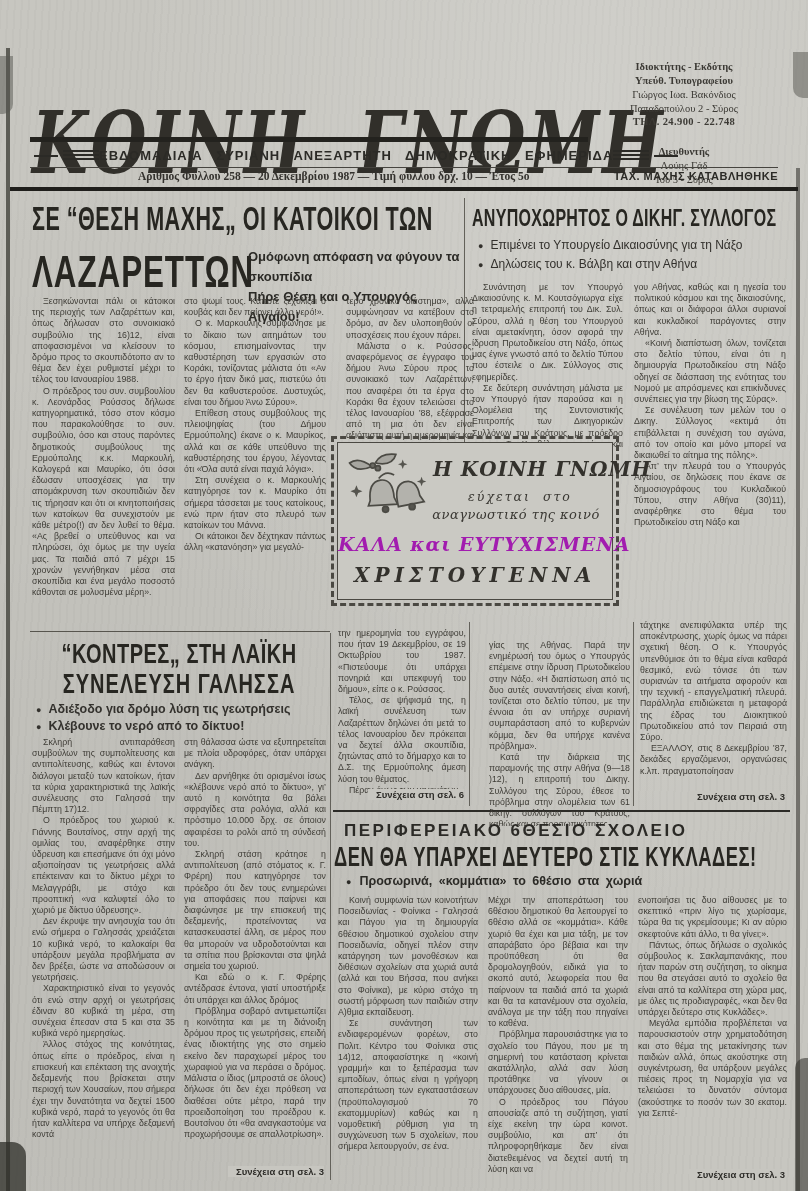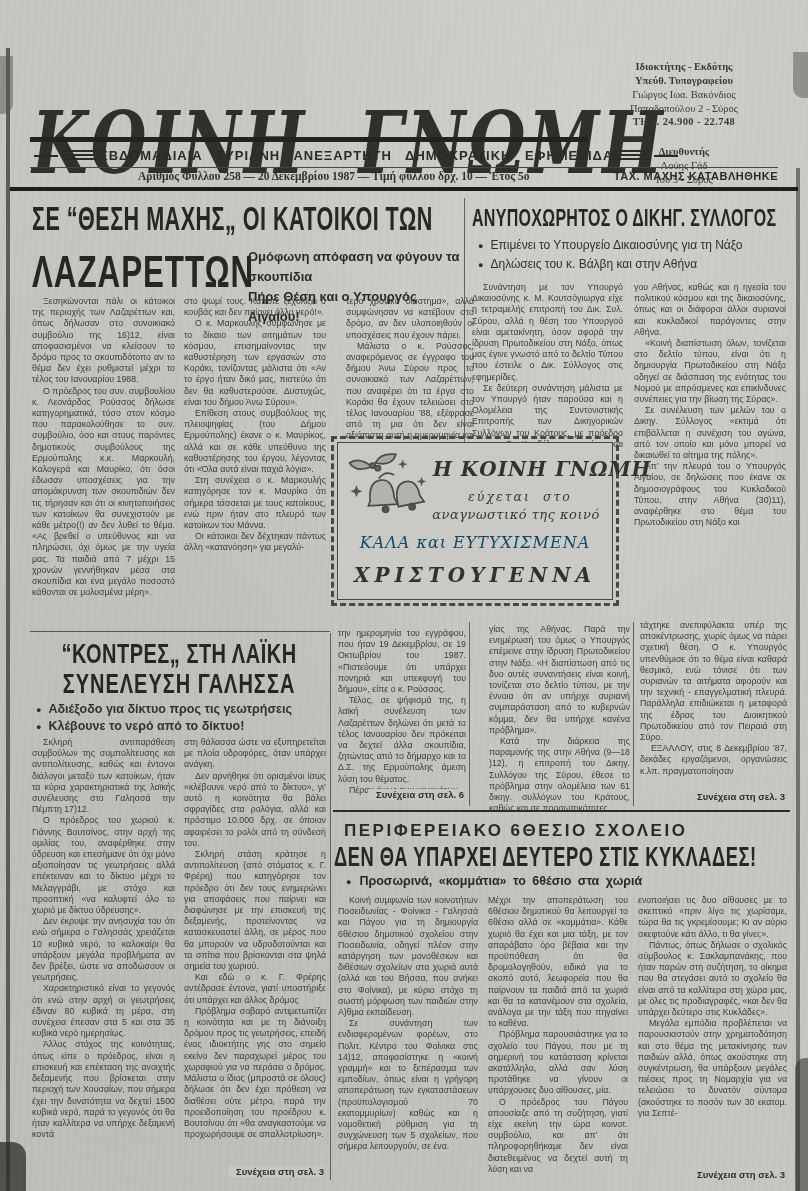--- a/index.html
+++ b/index.html
@@ -64,21 +64,21 @@
   .bodycol p{margin:0;text-indent:11px}
   .contstart .coltext p:first-child{text-indent:0}
   .coltext{height:100%}
   .contnote{position:absolute;right:2px;bottom:0;font-size:9.5px;font-weight:700;color:#2e2d29;background:#c7c6c0;padding-left:8px}
   .laz-c1{left:32px;top:296px;width:143px;height:332px}
   .laz-c2{left:184px;top:296px;width:142px;height:332px}
   .laz-c3{left:346px;top:296px;width:128px;height:164px}
   .laz-c4{left:338px;top:628px;width:128px;height:172px}
   .dik-c1{left:472px;top:282px;width:151px;height:178px}
   .dik-c2{left:634px;top:282px;width:152px;height:346px}
-  .dik-c3{left:489px;top:624px;width:141px;height:186px}
+  .dik-c3{left:489px;top:640px;width:141px;height:186px}
   .dik-c4{left:640px;top:620px;width:147px;height:182px}
   .kon-c1{left:32px;top:737px;width:143px;height:440px}
   .kon-c2{left:184px;top:737px;width:142px;height:440px}
   .sch-c1{left:338px;top:895px;width:140px;height:285px}
   .sch-c2{left:488px;top:895px;width:140px;height:285px}
   .sch-c3{left:638px;top:895px;width:149px;height:285px}
 
   
   .vr{position:absolute;width:1px;background:#63615a}
   .vr-a{left:464px;top:198px;height:262px}
@@ -93,21 +93,21 @@
   .greet{position:absolute;left:337px;top:442px;width:276px;height:158px;background:#cac9c3;
     border:1px solid #4a4842;outline:3px dashed #4a4842;outline-offset:3px}
   .greet svg{position:absolute;left:8px;top:8px}
   .g-title{position:absolute;left:95px;top:14px;width:174px;text-align:center;font-family:"DejaVu Serif",serif;
     font-style:italic;font-weight:700;font-size:20px;letter-spacing:1px;color:#33312c;white-space:nowrap}
   .g-l2{position:absolute;left:95px;top:46px;width:174px;text-align:center;font-family:"DejaVu Serif",serif;
     font-style:italic;font-size:12.5px;letter-spacing:2px;word-spacing:6px;color:#3a3833}
   .g-l3{position:absolute;left:84px;top:64px;width:188px;text-align:center;font-family:"DejaVu Serif",serif;
     font-style:italic;font-size:13px;letter-spacing:.5px;color:#3a3833;white-space:nowrap}
   .g-l4{position:absolute;left:0;top:90px;width:100%;text-align:center;font-family:"DejaVu Serif",serif;
-    font-style:italic;font-weight:400;font-size:16px;letter-spacing:1px;color:#0c4a6e;white-space:nowrap}
+    font-style:italic;font-weight:700;font-size:19px;letter-spacing:1px;color:#a21caf;white-space:nowrap}
   .g-l5{position:absolute;left:0;top:120px;width:100%;text-align:center;font-family:"DejaVu Serif",serif;
     font-style:italic;font-weight:700;font-size:20px;letter-spacing:5px;color:#33312c}
 </style>
 </head>
 <body>
 
 <div class="page">
 
   <div class="edgeL"></div>
   <div class="edgeR"></div>
@@ -263,21 +263,21 @@
     <div class="g-l4">ΚΑΛΑ και ΕΥΤΥΧΙΣΜΕΝΑ</div>
     <div class="g-l5">ΧΡΙΣΤΟΥΓΕΝΝΑ</div>
   </section>
 
   <section>
     <div class="hl kon-h1">“ΚΟΝΤΡΕΣ„ ΣΤΗ ΛΑΪΚΗ</div>
     <div class="hl kon-h2">ΣΥΝΕΛΕΥΣΗ ΓΑΛΗΣΣΑ</div>
     <div class="kon-bullets">
       <div class="bullet-row">
         <span class="b">●</span>
-        <span>Αδιέξοδο για δίκτυο προς τις γεωτρήσεις</span>
+        <span>Αδιέξοδο για δρόμο λύση τις γεωτρήσεις</span>
       </div>
       <div class="bullet-row">
         <span class="b">●</span>
         <span>Κλέβουνε το νερό από το δίκτυο!</span>
       </div>
     </div>
     <div class="bodycol kon-c1">
       <div class="coltext">
           <p>Σκληρή αντιπαράθεση συμβούλων της συμπολίτευσης και αντιπολίτευσης, καθώς και έντονοι διάλογοι μεταξύ των κατοίκων, ήταν τα κύρια χαρακτηριστικά της λαϊκής συνέλευσης στο Γαλησσά την Πέμπτη 17)12.</p>
           <p>Ο πρόεδρος του χωριού κ. Γιάννης Βουτσίνος, στην αρχή της ομιλίας του, αναφέρθηκε στην ύδρευση και επεσήμανε ότι όχι μόνο αξιοποίησαν τις γεωτρήσεις αλλά επέκτειναν και το δίκτυο μέχρι το Μελαγγράβι, με στόχο και προοπτική «να καλυφτεί όλο το χωριό με δίκτυο ύδρευσης».</p>

